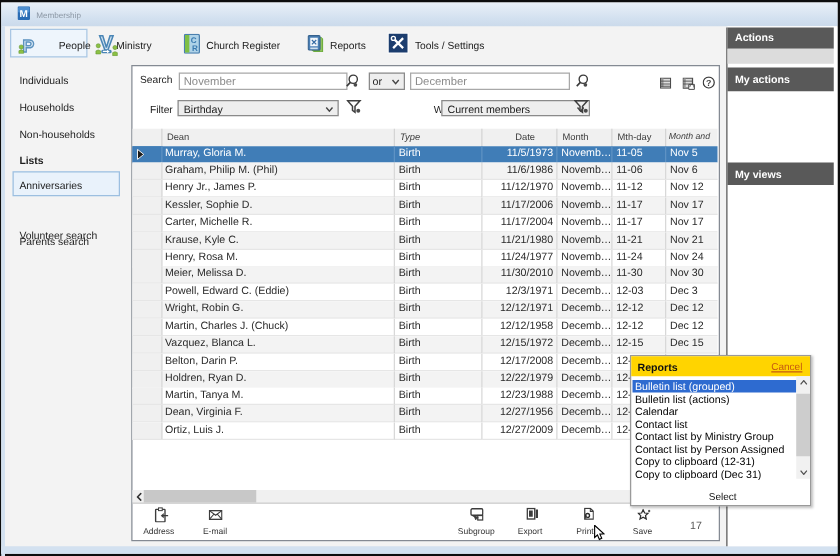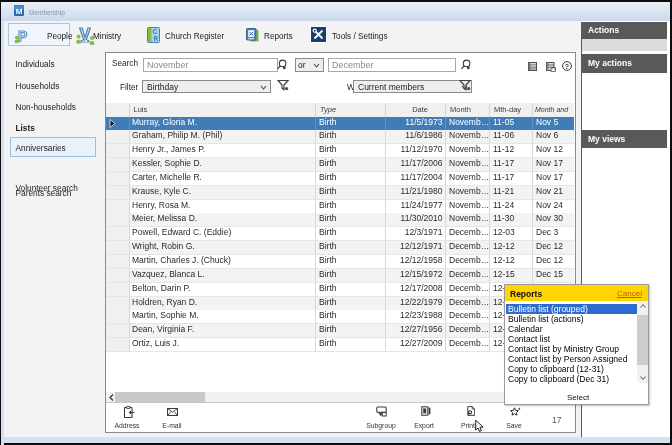--- a/index.html
+++ b/index.html
@@ -173,21 +173,21 @@
  <path d="M5 5.5 H9.5 V9.5 H5 Z" fill="#fff" stroke="#4c4c4c" stroke-width="0.8"></path>
  <path d="M6 7.5 A1.5 1.5 0 1 1 8.7 7.9" fill="none" stroke="#4c4c4c" stroke-width="0.7"></path>
 </svg>
 <svg class="icon" style="left:561.5px; top:61px;" width="10" height="10" viewBox="0 0 10 10">
  <circle cx="5" cy="5" r="4.4" fill="none" stroke="#3c3c3c" stroke-width="1"></circle>
  <text x="5" y="7.5" font-size="7" font-weight="bold" fill="#3c3c3c" text-anchor="middle" font-family="Liberation Sans">?</text>
 </svg>
 
 <div id="thead">
   <div class="hc" style="left:0px; width:23.5px;"></div>
-  <div class="hc" style="left:23.5px; width:186.5px;">Luis</div>
+  <div class="hc" style="left:23.5px; width:186.5px;">Dean</div>
   <div class="hc" style="left:210px; width:70px; font-style:italic;">Type</div>
   <div class="hc" style="left:280px; width:60px; text-align:right; padding-right:17px; padding-left:0;">Date</div>
   <div class="hc" style="left:340px; width:44px;">Month</div>
   <div class="hc" style="left:384px; width:43px;">Mth-day</div>
   <div class="hc" style="left:427px; width:41px; font-style:italic; border-right:none; font-size:7px; padding-left:2px;">Month and da</div>
 </div>
 <div class="trow sel" style="top:116.5px">
 <div class="k k0">
       <svg class="rowarrow" width="7" height="9" viewBox="0 0 7 9">
         <path d="M1 0.5 L6 4.5 L1 8.5 Z" fill="#1a1a1a" stroke="#f0f0f0" stroke-width="0.8"></path>
@@ -312,21 +312,21 @@
 <div class="k k0"></div>
     <div class="k k1">Holdren, Ryan D.</div>
     <div class="k k2">Birth</div>
 <div class="k k3">12/22/1979</div>
     <div class="k k4">Decemb…</div>
     <div class="k k5">12-22</div>
 <div class="k k6">Dec 22</div>
   </div>
 <div class="trow " style="top:310.4px">
 <div class="k k0"></div>
-    <div class="k k1">Martin, Sophie M.</div>
+    <div class="k k1">Martin, Tanya M.</div>
     <div class="k k2">Birth</div>
 <div class="k k3">12/23/1988</div>
     <div class="k k4">Decemb…</div>
     <div class="k k5">12-23</div>
 <div class="k k6">Dec 23</div>
   </div>
 <div class="trow alt" style="top:324.25px">
 <div class="k k0"></div>
     <div class="k k1">Dean, Virginia F.</div>
     <div class="k k2">Birth</div>

